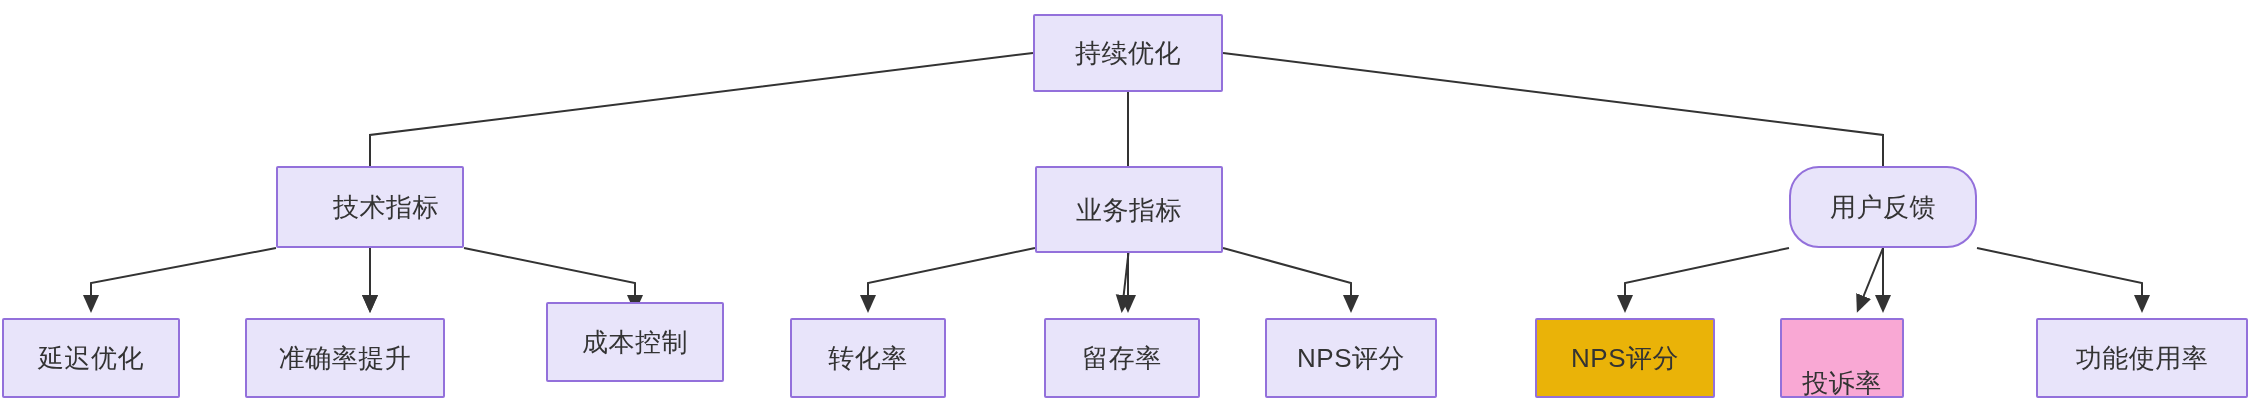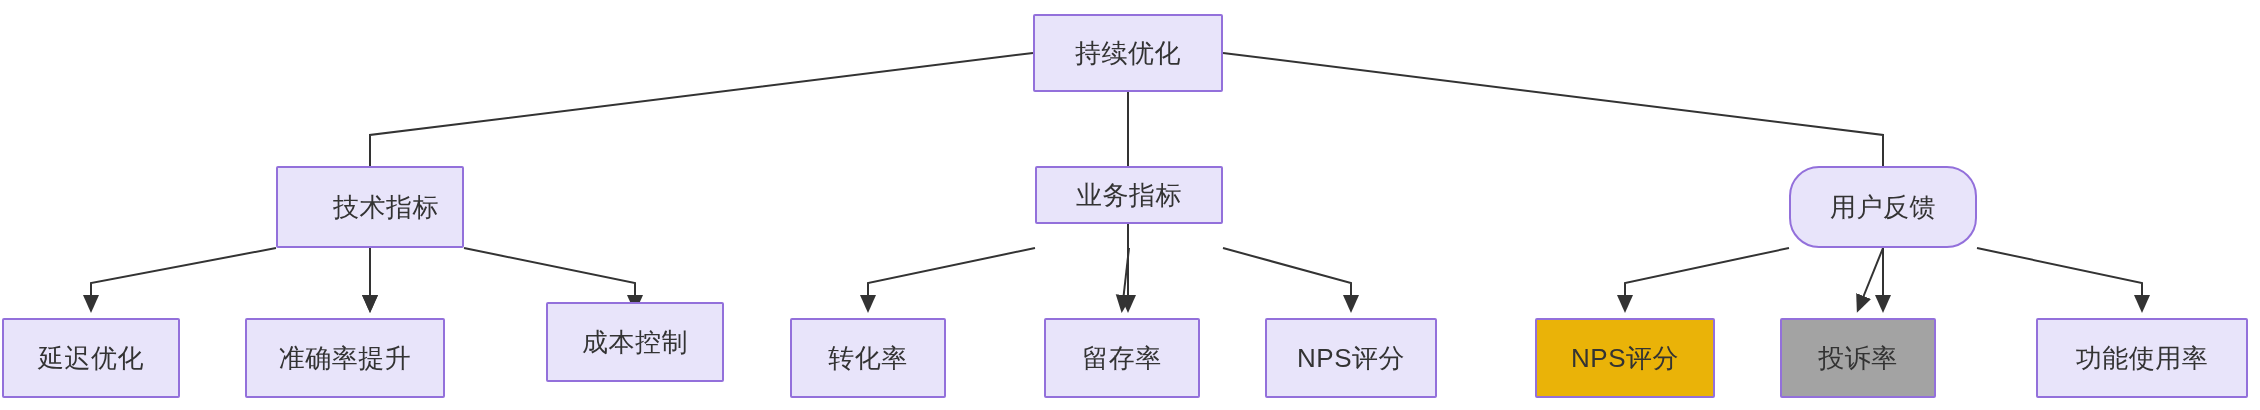--- a/index.html
+++ b/index.html
@@ -70,21 +70,21 @@
       </g>
   </svg>
 
   <div id="node-layer">
       <div class="node" style="left: 1033px; top: 14px; width: 190px; height: 78px; background: rgb(232, 228, 250); border-color: rgb(147, 112, 219); color: rgb(51, 51, 51);">
         <span class="node-label">持续优化</span>
       </div>
       <div class="node" style="left: 276px; top: 166px; width: 188px; height: 82px; background: rgb(232, 228, 250); border-color: rgb(147, 112, 219); color: rgb(51, 51, 51); padding-left: 32px;">
         <span class="node-label">技术指标</span>
       </div>
-      <div class="node" style="left: 1035px; top: 166px; width: 188px; height: 58px; background: rgb(232, 228, 250); border-color: rgb(147, 112, 219); color: rgb(51, 51, 51);">
+      <div class="node" style="left: 1035px; top: 166px; width: 188px; height: 87px; background: rgb(232, 228, 250); border-color: rgb(147, 112, 219); color: rgb(51, 51, 51);">
         <span class="node-label">业务指标</span>
       </div>
       <div class="node" style="left: 1789px; top: 166px; width: 188px; height: 82px; background: rgb(232, 228, 250); border-color: rgb(147, 112, 219); color: rgb(51, 51, 51); border-radius: 30px;">
         <span class="node-label">用户反馈</span>
       </div>
       <div class="node" style="left: 2px; top: 318px; width: 178px; height: 80px; background: rgb(232, 228, 250); border-color: rgb(147, 112, 219); color: rgb(51, 51, 51);">
         <span class="node-label">延迟优化</span>
       </div>
       <div class="node" style="left: 245px; top: 318px; width: 200px; height: 80px; background: rgb(232, 228, 250); border-color: rgb(147, 112, 219); color: rgb(51, 51, 51);">
         <span class="node-label">准确率提升</span>
@@ -97,21 +97,21 @@
       </div>
       <div class="node" style="left: 1044px; top: 318px; width: 156px; height: 80px; background: rgb(232, 228, 250); border-color: rgb(147, 112, 219); color: rgb(51, 51, 51);">
         <span class="node-label">留存率</span>
       </div>
       <div class="node" style="left: 1265px; top: 318px; width: 172px; height: 80px; background: rgb(232, 228, 250); border-color: rgb(147, 112, 219); color: rgb(51, 51, 51);">
         <span class="node-label">NPS评分</span>
       </div>
       <div class="node" style="left: 1535px; top: 318px; width: 180px; height: 80px; background: #eab308; border-color: rgb(147, 112, 219); color: rgb(51, 51, 51);">
         <span class="node-label">NPS评分</span>
       </div>
-      <div class="node" style="left: 1780px; top: 318px; width: 156px; height: 80px; background: #a3a3a3; border-color: rgb(147, 112, 219); color: rgb(51, 51, 51);">
+      <div class="node" style="left: 1780px; top: 318px; width: 124px; height: 80px; background: #f9a8d4; border-color: rgb(147, 112, 219); color: rgb(51, 51, 51); align-items: flex-end;">
         <span class="node-label">投诉率</span>
       </div>
       <div class="node" style="left: 2036px; top: 318px; width: 212px; height: 80px; background: rgb(232, 228, 250); border-color: rgb(147, 112, 219); color: rgb(51, 51, 51);">
         <span class="node-label">功能使用率</span>
       </div>
     </div>
 
 </div>
 
 </body></html>

